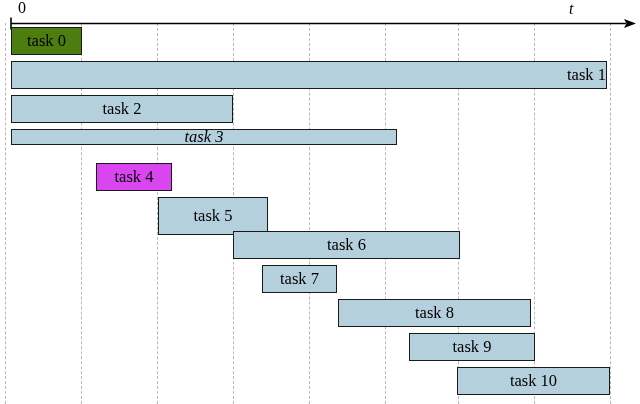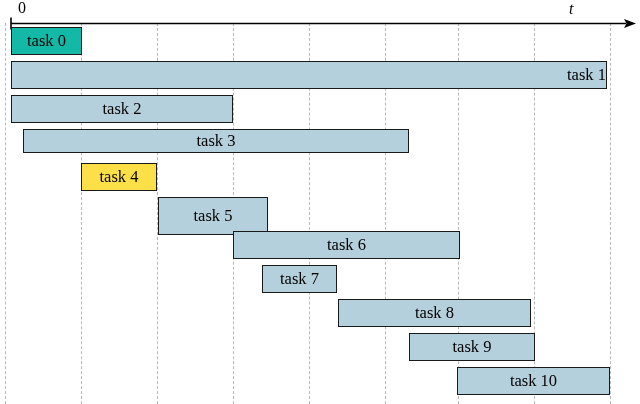--- a/index.html
+++ b/index.html
@@ -99,33 +99,33 @@
       <polygon points="636,6.5 624,2.1 626.5,6.5 624,10.9" fill="#000000"></polygon>
       <line x1="11" y1="0.5" x2="11" y2="12.5" stroke="#000000" stroke-width="1.6"></line>
     </svg>
   </div>
 
   <span class="axis-origin-label">0</span>
 
   <span class="axis-var-label">t</span>
 
   <div id="bars">
-      <div class="bar" style="left: 11px; top: 27px; width: 71px; height: 28px; background: #14b8a6; border-color: rgb(26, 26, 26);">
+      <div class="bar" style="left: 11px; top: 27px; width: 71px; height: 28px; background: #4d7c0f; border-color: rgb(26, 26, 26);">
         <span class="bar-label">task 0</span>
       </div>
       <div class="bar" style="left: 11px; top: 61px; width: 596px; height: 28px; background: rgb(181, 208, 221); border-color: rgb(26, 26, 26); justify-content: flex-end;">
         <span class="bar-label">task 1</span>
       </div>
       <div class="bar" style="left: 11px; top: 95px; width: 222px; height: 28px; background: rgb(181, 208, 221); border-color: rgb(26, 26, 26);">
         <span class="bar-label">task 2</span>
       </div>
-      <div class="bar" style="left: 23px; top: 129px; width: 386px; height: 24px; background: rgb(181, 208, 221); border-color: rgb(26, 26, 26);">
+      <div class="bar" style="left: 11px; top: 129px; width: 386px; height: 16px; background: rgb(181, 208, 221); border-color: rgb(26, 26, 26); font-style: italic;">
         <span class="bar-label">task 3</span>
       </div>
-      <div class="bar" style="left: 81px; top: 163px; width: 76px; height: 28px; background: #fde047; border-color: rgb(26, 26, 26);">
+      <div class="bar" style="left: 96px; top: 163px; width: 76px; height: 28px; background: #d946ef; border-color: rgb(26, 26, 26);">
         <span class="bar-label">task 4</span>
       </div>
       <div class="bar" style="left: 158px; top: 197px; width: 110px; height: 38px; background: rgb(181, 208, 221); border-color: rgb(26, 26, 26);">
         <span class="bar-label">task 5</span>
       </div>
       <div class="bar" style="left: 233px; top: 231px; width: 227px; height: 28px; background: rgb(181, 208, 221); border-color: rgb(26, 26, 26);">
         <span class="bar-label">task 6</span>
       </div>
       <div class="bar" style="left: 262px; top: 265px; width: 75px; height: 28px; background: rgb(181, 208, 221); border-color: rgb(26, 26, 26);">
         <span class="bar-label">task 7</span>

